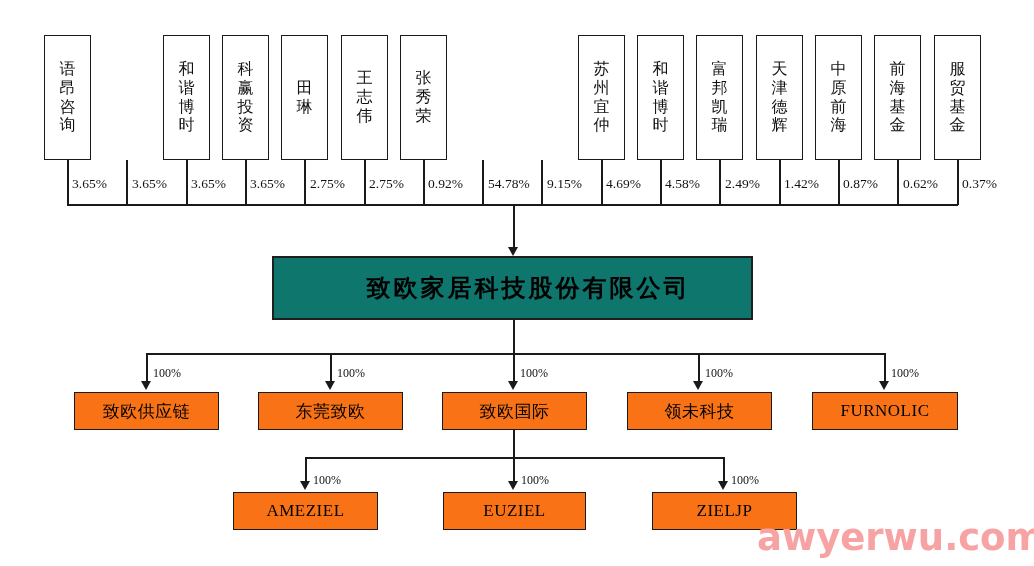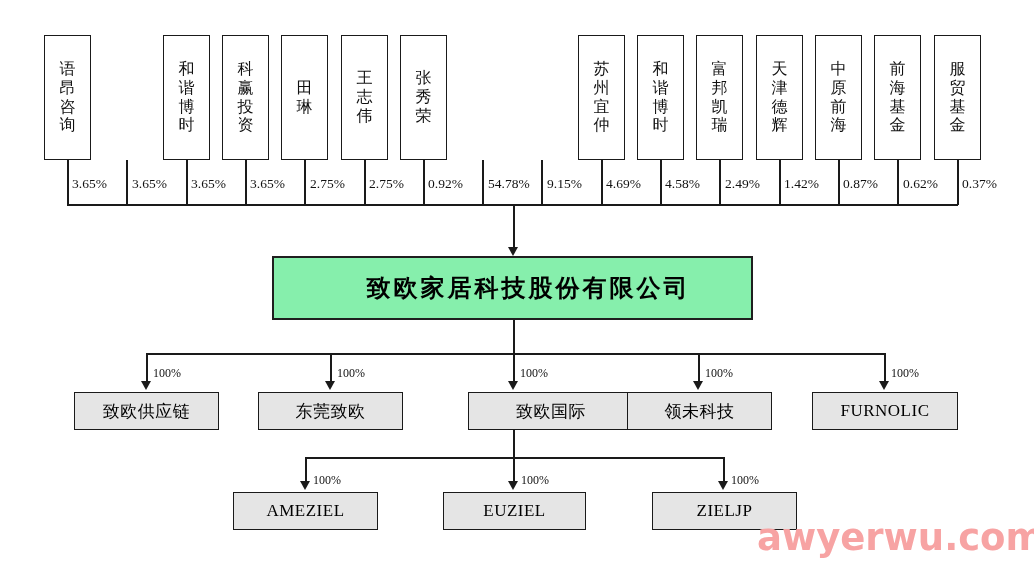--- a/index.html
+++ b/index.html
@@ -23,27 +23,27 @@
   .arrow-down{
     position:absolute;width:0;height:0;
     border-left:5px solid transparent;border-right:5px solid transparent;
     border-top:9px solid #1a1a1a;
   }
   .sh-pct{position:absolute;top:176px;font-size:13.5px;white-space:nowrap;}
   .own-pct{position:absolute;font-size:12px;white-space:nowrap;}
   
   .parent-box{
     position:absolute;left:272px;top:256px;width:481px;height:64px;
-    background:#86efac;border:2px solid #1f1f1f;
+    background:#0f766e;border:2px solid #1f1f1f;
     display:flex;align-items:center;justify-content:center;
     font-size:24px;font-weight:bold;letter-spacing:3px;color:#000;padding-left:32px;
   }
   
   .sub-box{
-    position:absolute;height:38px;background:#e5e5e5;border:1.5px solid #1a1a1a;
+    position:absolute;height:38px;background:#f97316;border:1.5px solid #1a1a1a;
     display:flex;align-items:center;justify-content:center;
     font-size:17px;letter-spacing:0.5px;color:#000;
   }
   .row1{top:392px;}
   .row2{top:492px;}
   
   .watermark{
     position:absolute;left:757px;top:516px;
     font-family:"DejaVu Sans","Liberation Sans",sans-serif;
     font-size:37px;font-weight:bold;letter-spacing:0px;color:#f7a3a3;
@@ -156,21 +156,21 @@
   <span class="own-pct" style="left:520px;top:366px">100%</span>
   <span class="own-pct" style="left:705px;top:366px">100%</span>
   <span class="own-pct" style="left:891px;top:366px">100%</span>
 
   <div class="sub-box row1" style="left:74px;width:145px">
       <span>致欧供应链</span>
     </div>
   <div class="sub-box row1" style="left:258px;width:145px">
       <span>东莞致欧</span>
     </div>
-  <div class="sub-box row1" style="left:468px;width:166px">
+  <div class="sub-box row1" style="left:442px;width:145px">
       <span>致欧国际</span>
     </div>
   <div class="sub-box row1" style="left:627px;width:145px">
       <span>领未科技</span>
     </div>
   <div class="sub-box row1" style="left:812px;width:146px">
       <span>FURNOLIC</span>
     </div>
 
   <div class="vline" style="left:513px;top:430px;height:28px"></div>

